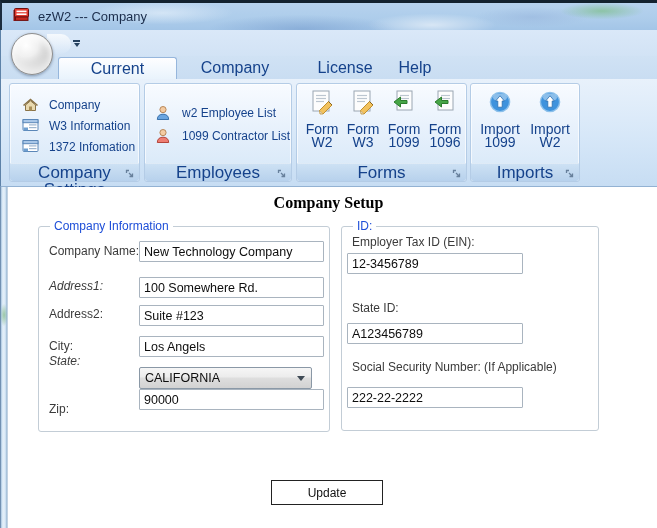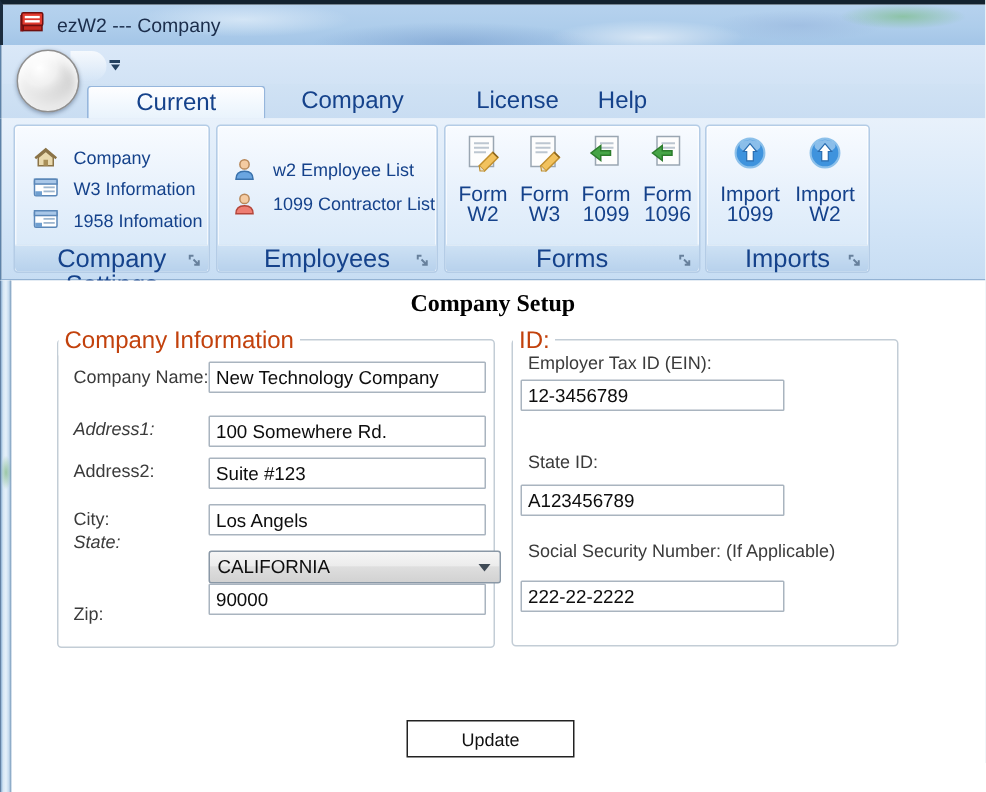--- a/index.html
+++ b/index.html
@@ -104,34 +104,34 @@
       radial-gradient(5px 16px at 4px 128px, rgba(95,165,95,.55), transparent 72%),
       linear-gradient(to right,#46658a 0px,#9dbcda 1px,#d5e6f4 2px,#e6f1fa 4px,#c4daee 6px,#8fadc9 7px,#f4f7fb 8px);
   }
   .heading {
     position:absolute; left:0; top:194px; width:657px; text-align:center;
     font-family:"Liberation Serif", serif; font-weight:bold; font-size:16px; color:#000;
   }
 
   .gbox { position:absolute; border:1px solid #c3cdd6; border-radius:3px; background:#fff; }
   .gbox .legend {
-    position:absolute; top:-8px; left:0; background:#fff; padding:0 4px;
-    font-size:16px; color:#c2410c; white-space:nowrap;
+    position:absolute; top:-8px; left:11px; background:#fff; padding:0 4px;
+    font-size:12px; color:#1d4ed8; white-space:nowrap;
   }
   .flabel { position:absolute; left:10px; font-size:12px; color:#3b3b3b; white-space:nowrap; }
   .finput {
     position:absolute; left:100px; width:185px; height:21px;
     border:1px solid #a9b4bf; border-radius:1px;
     font-family:"Liberation Sans",sans-serif; font-size:12.5px; color:#0d0d0d;
     padding:0 4px; background:#fff; outline:none;
   }
   .finput2 { left:5px; width:176px; }
 
   .combo {
-    position:absolute; left:100px; width:195px; height:22px;
+    position:absolute; left:100px; width:173px; height:22px;
     border:1px solid #8a98a6; border-radius:2px;
     background:linear-gradient(180deg,#f6f6f6 0%,#ececec 45%,#dedede 50%,#d2d2d2 100%);
     display:flex; align-items:center; padding-left:5px;
     font-size:12.5px; color:#0d0d0d; cursor:default;
   }
   .combo-arrow {
     position:absolute; right:6px; top:8px; width:0; height:0;
     border-left:4px solid transparent; border-right:4px solid transparent;
     border-top:5px solid #3f4a55;
   }
@@ -204,21 +204,21 @@
         <div class="sitem">
           <span class="sic">
             <svg width="17" height="14" viewBox="0 0 17 14">
               <rect x="1" y="1.5" width="15" height="11" rx="1" fill="#ffffff" stroke="#5b87b8"></rect>
               <rect x="1" y="1.5" width="15" height="3.2" fill="#a9c7e8" stroke="#5b87b8"></rect>
               <rect x="1.5" y="9.5" width="4.5" height="2.8" fill="#6f9fd0"></rect>
               <rect x="7" y="6.3" width="7.5" height="1.2" fill="#9db6cf"></rect>
               <rect x="7" y="9" width="7.5" height="1.2" fill="#9db6cf"></rect>
             </svg>
           </span>
-          <span>1958 Infomation</span>
+          <span>1372 Infomation</span>
         </div>
       </div>
       <div class="rcaption">
         <span>Company Settings</span>
         <span class="launcher">
           <svg width="12" height="12" viewBox="0 0 12 12">
             <path d="M2.5 5 V2.5 H5" fill="none" stroke="#67809c" stroke-width="1.3"></path>
             <path d="M5 5 L8.5 8.5 M8.5 5.5 V8.5 H5.5" fill="none" stroke="#67809c" stroke-width="1.3"></path>
           </svg>
         </span>

